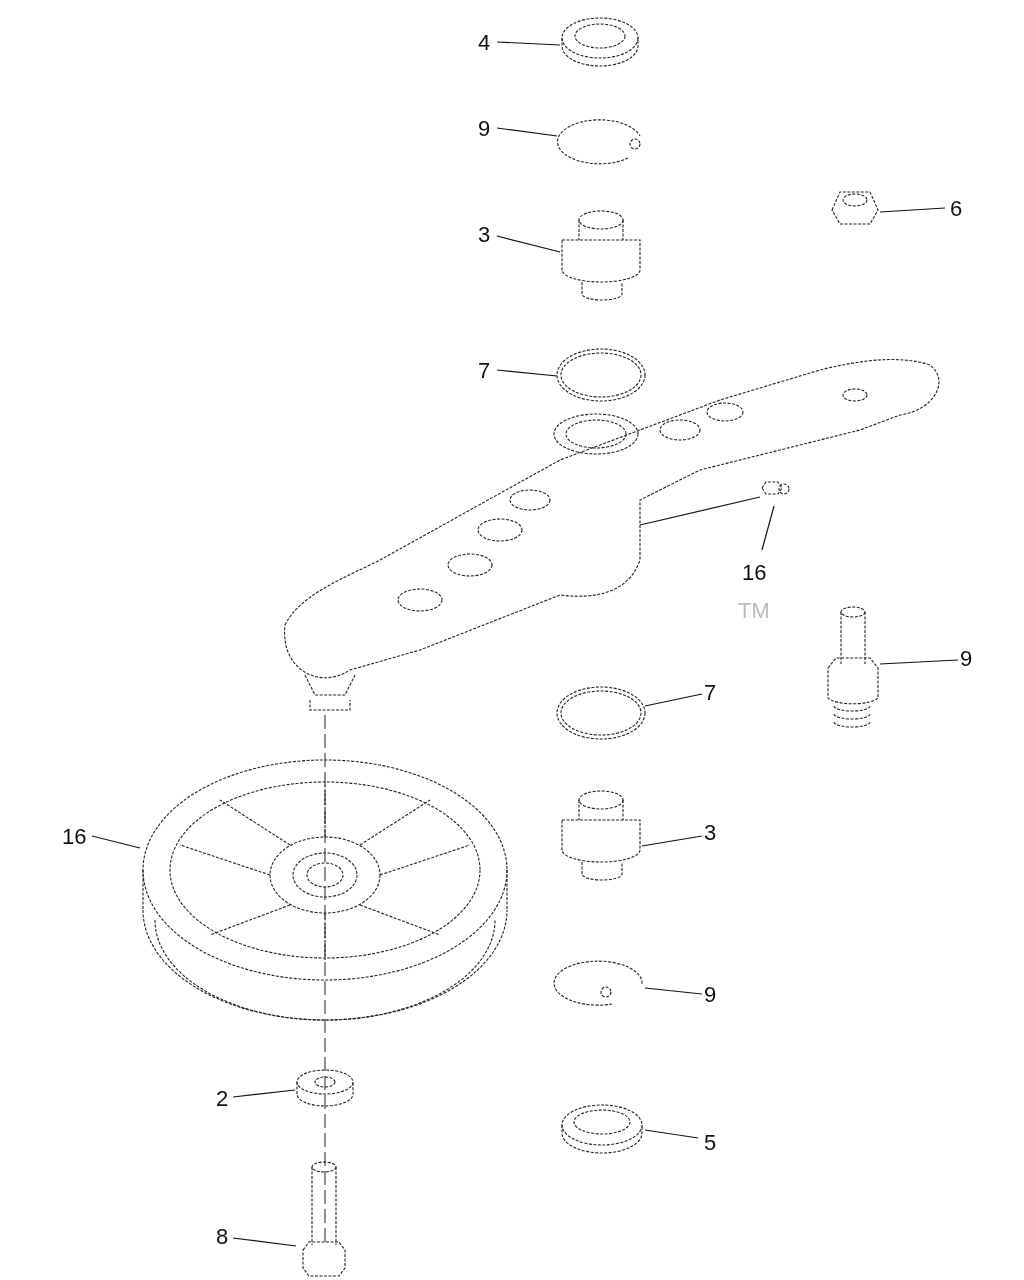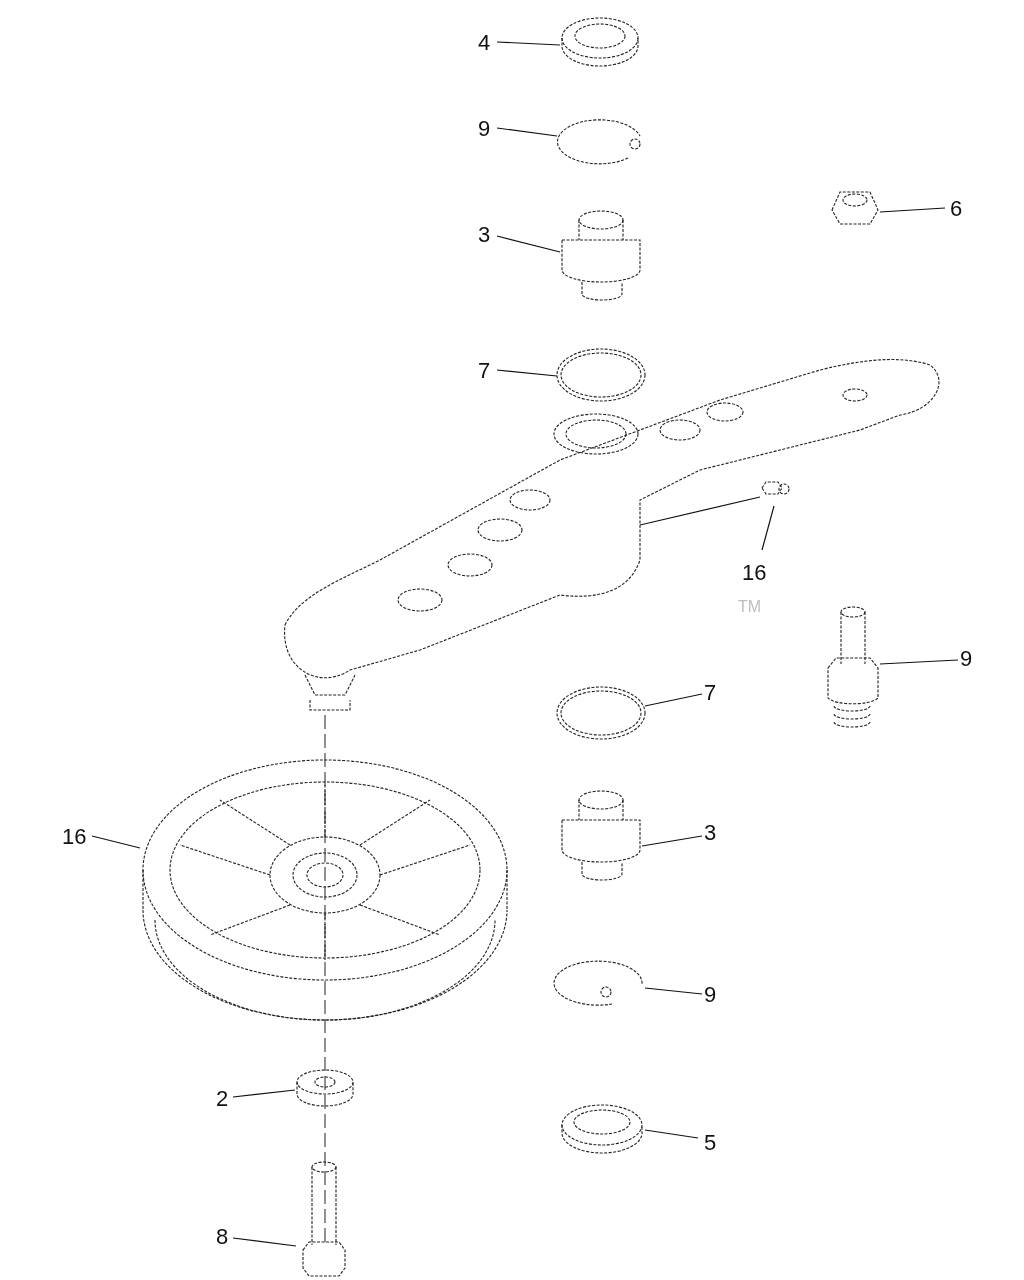--- a/index.html
+++ b/index.html
@@ -1,20 +1,20 @@
 <!DOCTYPE html>
 <html><head>
 <meta charset="utf-8">
 <style>
   html,body{margin:0;padding:0;background:#fff;}
   body{width:1024px;height:1280px;position:relative;overflow:hidden;font-family:"Liberation Sans",sans-serif;}
   #diagram{position:absolute;left:0;top:0;width:1024px;height:1280px;}
   .callout{position:absolute;font-size:22px;color:#111;line-height:1;}
   .watermark{position:absolute;left:258px;top:588px;font-family:"DejaVu Serif",serif;font-weight:bold;font-size:92px;color:#cfcfcf;letter-spacing:-2px;}
-  .tm{position:absolute;left:738px;top:598px;font-size:16px;color:#bdbdbd;}
+  .tm{position:absolute;left:738px;top:598px;font-size:22px;color:#bdbdbd;}
   svg .p{fill:none;stroke:#222;stroke-width:1.1;stroke-dasharray:3 1.5;}
   svg .s{fill:none;stroke:#111;stroke-width:1.2;}
   svg .c{fill:none;stroke:#222;stroke-width:1;stroke-dasharray:14 5;}
 </style>
 </head>
 <body>
 
 <div id="diagram">
   <svg width="1024" height="1280" viewBox="0 0 1024 1280">
 

